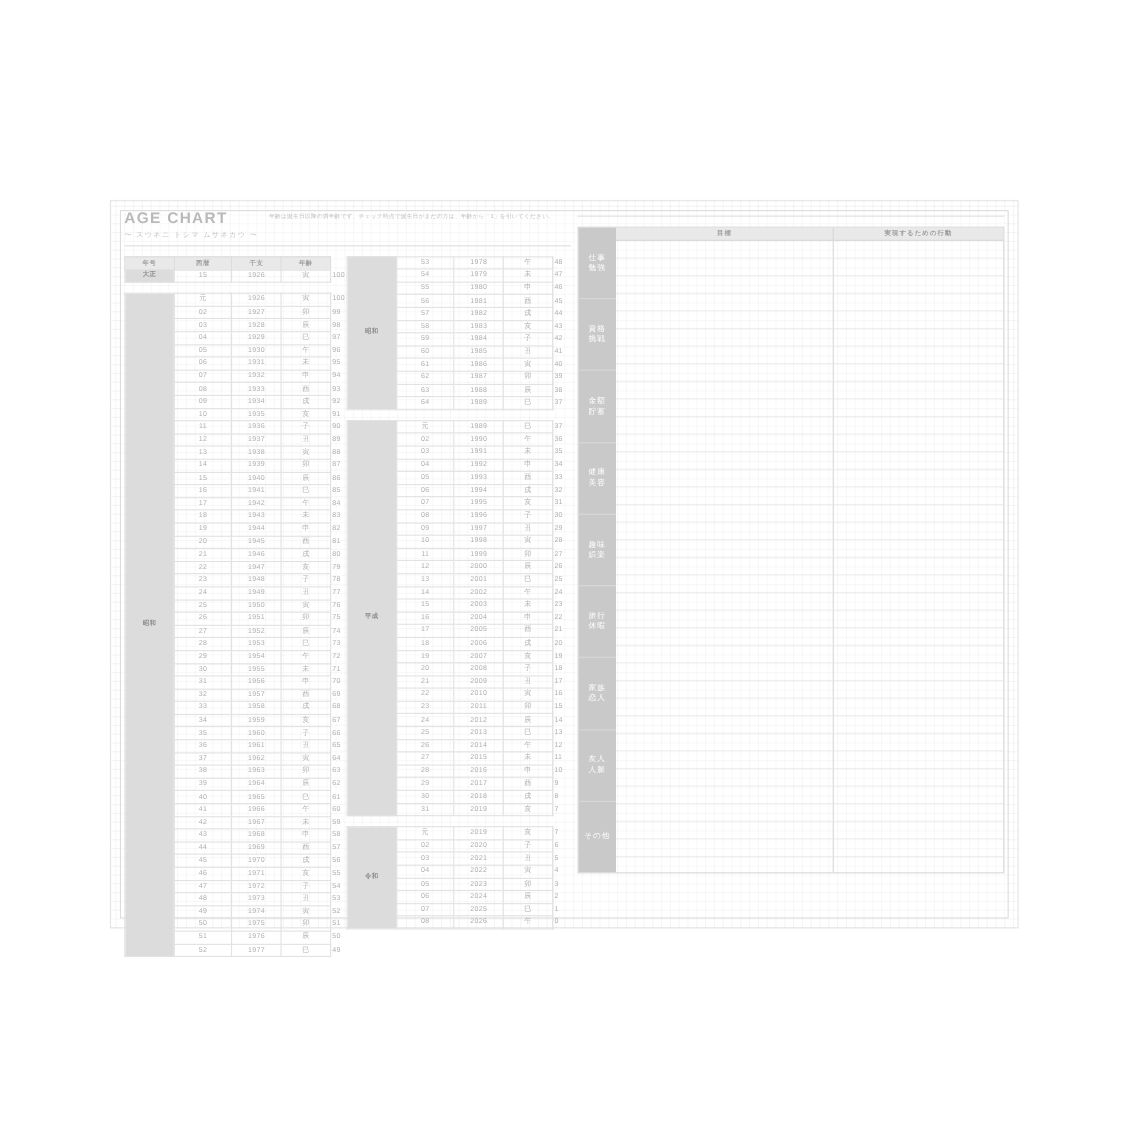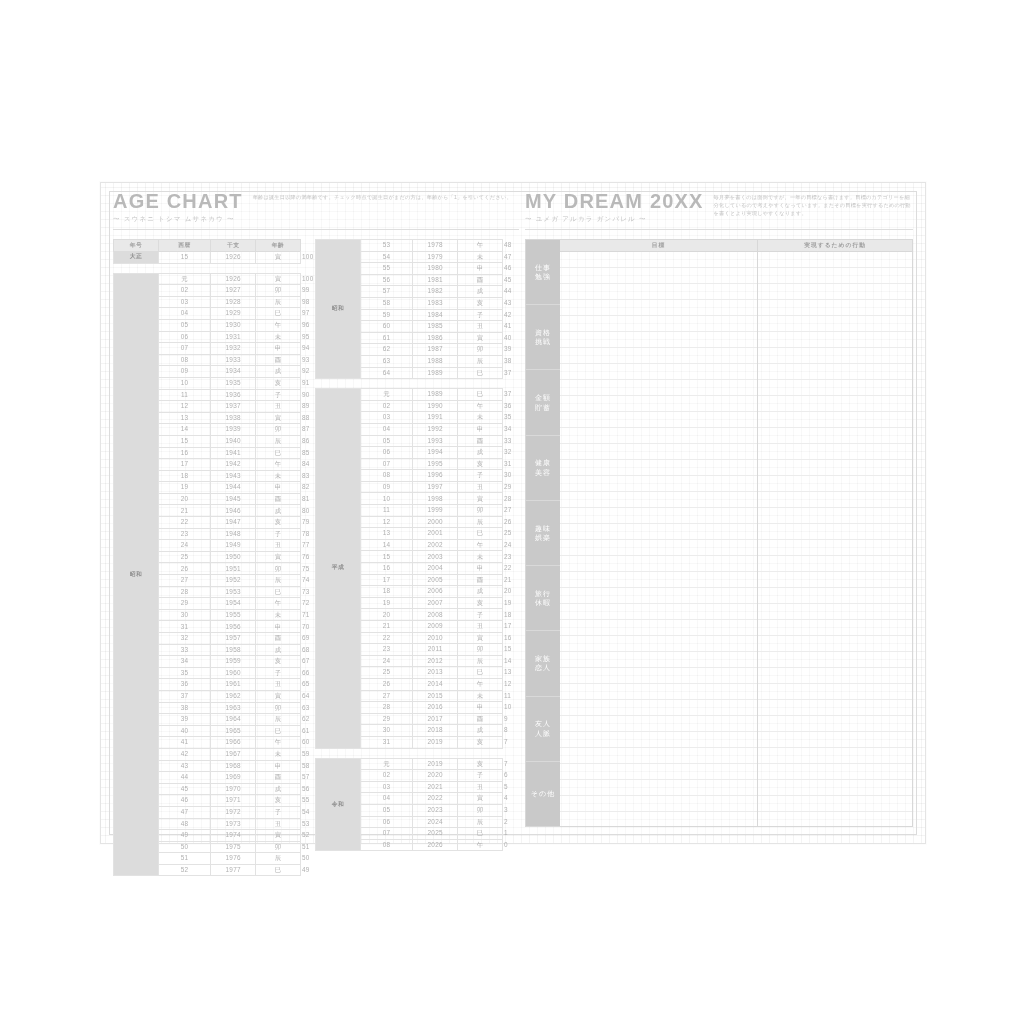--- a/index.html
+++ b/index.html
@@ -27,21 +27,21 @@
     border:1px solid #dcdcdc;background:rgba(255,255,255,0.35);
   }
 
   
   .left-page{position:absolute;left:12px;top:8px;width:406px;height:636px;}
   .right-page{position:absolute;left:424px;top:8px;width:388px;height:636px;}
 
   .hdr{display:flex;align-items:flex-start;gap:10px;}
   .hdr-titles{flex:0 0 auto;}
   .big-title{
-    font-size:20px;font-weight:bold;color:#b9b9b9;letter-spacing:1.2px;
+    font-size:14px;font-weight:bold;color:#b9b9b9;letter-spacing:1.2px;
     line-height:1.05;
   }
   .sub-title{
     font-size:6.5px;color:#c4c4c4;letter-spacing:1.2px;margin-top:3px;
   }
   .hdr-note{
     flex:1 1 auto;font-size:5.2px;line-height:1.55;color:#c0c0c0;
     padding-top:2px;letter-spacing:0.2px;
   }
   .rule{height:1px;background:#dedede;margin-top:5px;}
@@ -779,27 +779,20 @@
                   <td>午</td>
                   <td>0</td>
                 </tr>
               </tbody>
           </table>
         </div>
       </div>
     </div>
 
     <div class="right-page">
-      <div class="hdr">
-        <div class="hdr-titles">
-          <div class="big-title">MY DREAM 20XX</div>
-          <div class="sub-title">〜 ユメガ アルカラ ガンバレル 〜</div>
-        </div>
-        <div class="hdr-note">毎月夢を書くのは面倒ですが、一年の目標なら書けます。目標のカテゴリーを細分化しているので考えやすくなっています。またその目標を実行するための行動を書くとより実現しやすくなります。</div>
-      </div>
       <div class="rule"></div>
 
       <div class="dream-grid">
         <div class="dream-cats" id="cats">
             <div class="cat">
               <span>仕事</span>
               <span>勉強</span>
             </div>
             <div class="cat">
               <span>資格</span>

